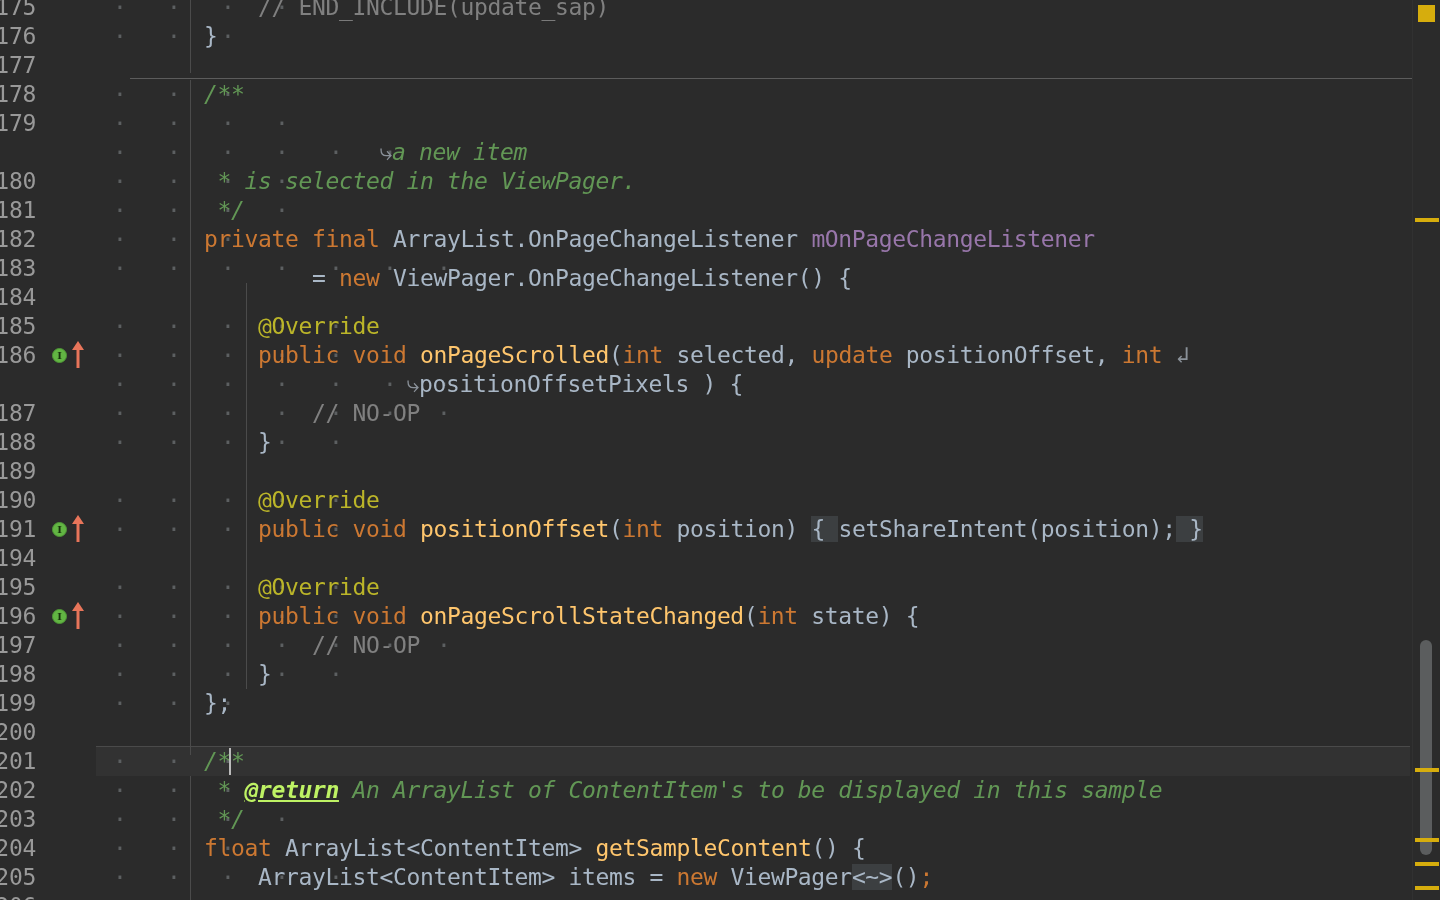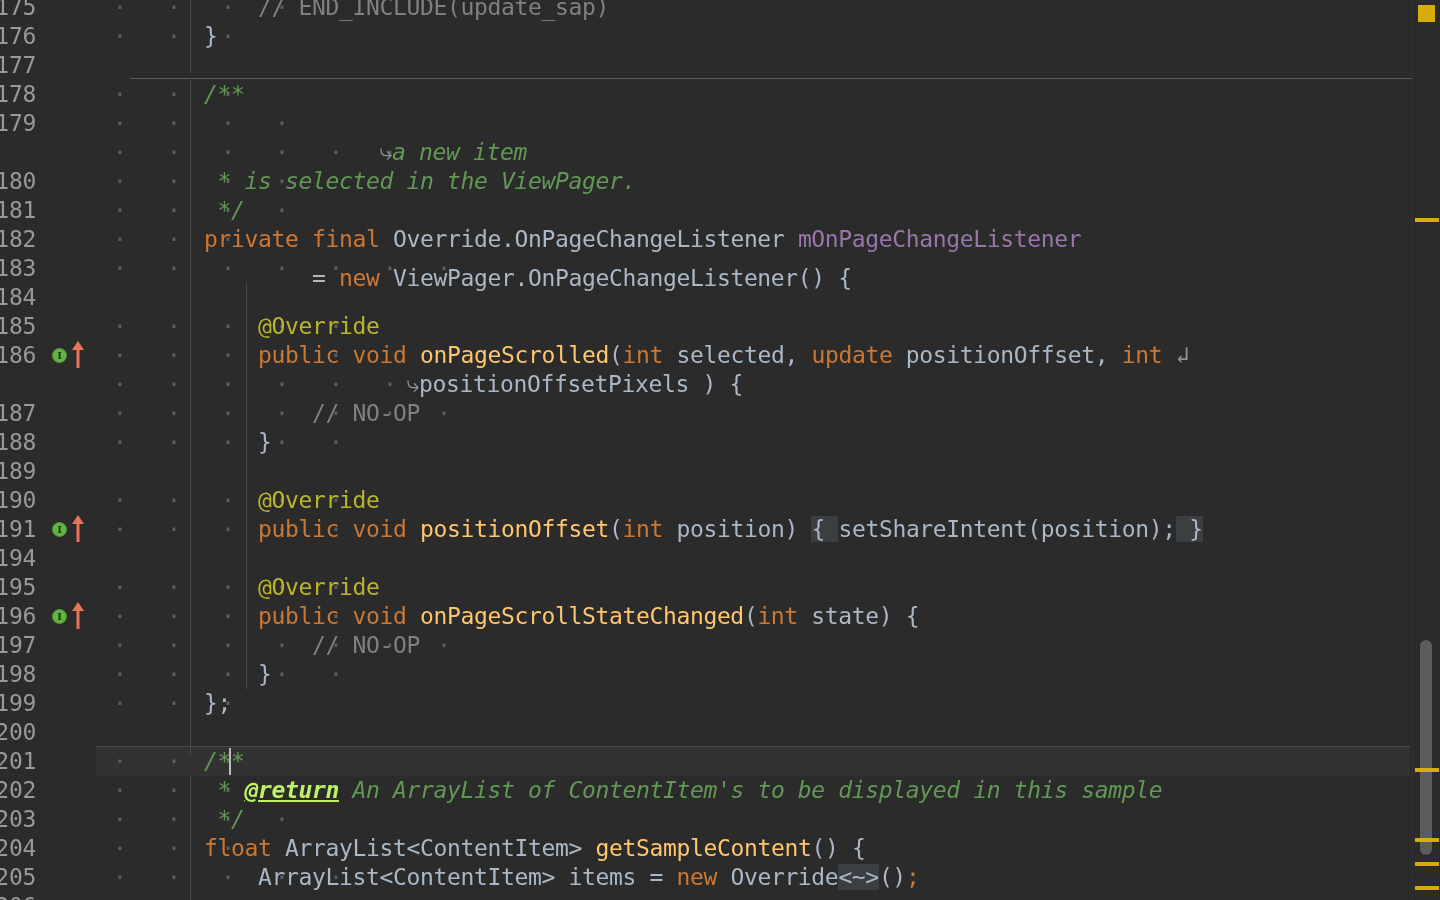--- a/index.html
+++ b/index.html
@@ -241,21 +241,21 @@
     <div class="row" style="top:51px"><span class="txt"></span></div>
 
     <div class="row" style="top:80px"><span class="txt"><span class="doc">        /**</span></span></div>
 
     <div class="row" style="top:138px"><span class="txt"><span class="wrap">                     ⤷</span><span class="doc">a new item</span></span></div>
 
     <div class="row" style="top:167px"><span class="txt"><span class="doc">         * is selected in the ViewPager.</span></span></div>
 
     <div class="row" style="top:196px"><span class="txt"><span class="doc">         */</span></span></div>
 
-    <div class="row" style="top:225px"><span class="txt"><span class="pln">        </span><span class="kw">private final</span><span class="pln"> Override.OnPageChangeListener </span><span class="fld">mOnPageChangeListener</span></span></div>
+    <div class="row" style="top:225px"><span class="txt"><span class="pln">        </span><span class="kw">private final</span><span class="pln"> ArrayList.OnPageChangeListener </span><span class="fld">mOnPageChangeListener</span></span></div>
 
     <div class="row" style="top:264px"><span class="txt"><span class="pln">                = </span><span class="kw">new</span><span class="pln"> ViewPager.OnPageChangeListener() {</span></span></div>
 
     <div class="row" style="top:283px"><span class="txt"></span></div>
 
     <div class="row" style="top:312px"><span class="txt"><span class="pln">            </span><span class="ann">@Override</span></span></div>
 
     <div class="row" style="top:341px"><span class="txt"><span class="pln">            </span><span class="kw">public void </span><span class="mth">onPageScrolled</span><span class="pln">(</span><span class="kw">int</span><span class="pln"> selected, </span><span class="kw">update</span><span class="pln"> positionOffset, </span><span class="kw">int </span><span class="wrap">↲</span></span></div>
     <div class="row" style="top:370px"><span class="txt"><span class="wrap">                       ⤷</span><span class="pln">positionOffsetPixels ) {</span></span></div>
 
@@ -284,21 +284,21 @@
     <div class="row" style="top:718px"><span class="txt"></span></div>
 
     <div class="row" style="top:747px"><span class="txt"><span class="doc">        /**</span></span></div>
 
     <div class="row" style="top:776px"><span class="txt"><span class="doc">         * </span><span class="doct">@return</span><span class="doc"> An ArrayList of ContentItem's to be displayed in this sample</span></span></div>
 
     <div class="row" style="top:805px"><span class="txt"><span class="doc">         */</span></span></div>
 
     <div class="row" style="top:834px"><span class="txt"><span class="pln">        </span><span class="kw">float</span><span class="pln"> ArrayList&lt;ContentItem&gt; </span><span class="mth">getSampleContent</span><span class="pln">() {</span></span></div>
 
-    <div class="row" style="top:863px"><span class="txt"><span class="pln">            ArrayList&lt;ContentItem&gt; items = </span><span class="kw">new</span><span class="pln"> Override</span><span class="fold">&lt;~&gt;</span><span class="pln">()</span><span class="kw">;</span></span></div>
+    <div class="row" style="top:863px"><span class="txt"><span class="pln">            ArrayList&lt;ContentItem&gt; items = </span><span class="kw">new</span><span class="pln"> ViewPager</span><span class="fold">&lt;~&gt;</span><span class="pln">()</span><span class="kw">;</span></span></div>
 
     <div class="row" style="top:892px"><span class="txt"></span></div>
   </div>
 
   <div class="caret" style="left:229px; top:748px;"></div>
 
   <div class="gutter">
     <div class="lnum" style="top:-7px">175</div>
     <div class="lnum" style="top:22px">176</div>
     <div class="lnum" style="top:51px">177</div>

